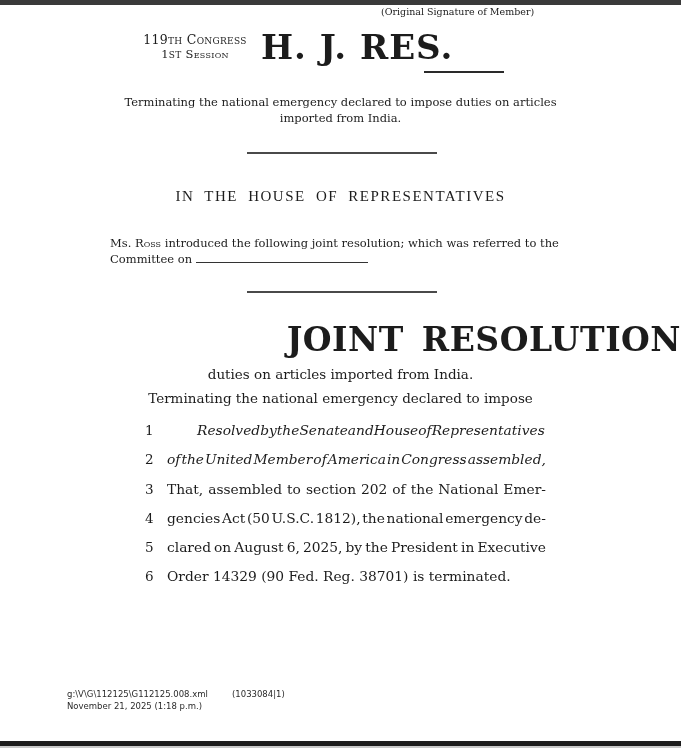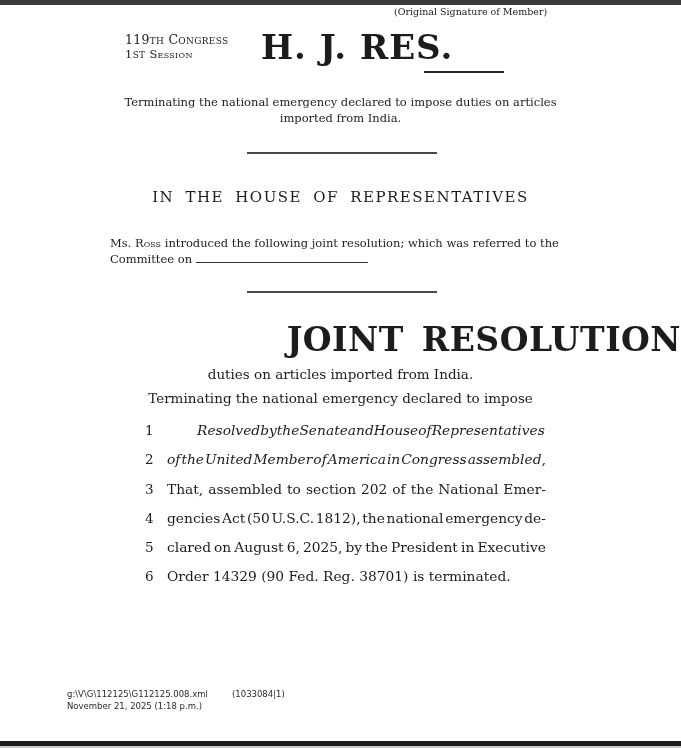--- a/index.html
+++ b/index.html
@@ -20,25 +20,25 @@
   .bottom-bar {
     position: absolute; left: 0; top: 741px; width: 681px; height: 5px;
     background: #1c1c1c;
   }
   .bottom-strip {
     position: absolute; left: 0; top: 746px; width: 681px; height: 2px;
     background: #c8c8c8;
   }
   .signature-note {
     position: absolute; left: 381px; top: 6px; width: 142px;
-    font-size: 9.5px; text-align: right; white-space: nowrap; color: #222; margin-left: 13px;
+    font-size: 9.5px; text-align: right; white-space: nowrap; color: #222;
   }
   .congress-block {
     position: absolute; left: 125px; top: 33px; width: 140px;
-    text-align: left; line-height: 13px;
+    text-align: center; line-height: 13px;
   }
   .congress-line1 { font-size: 12.5px; font-variant: small-caps; letter-spacing: 0.3px; }
   .congress-line2 { font-size: 11.5px; font-variant: small-caps; letter-spacing: 0.3px; }
   .ordinal { font-size: 9px; }
   .bill-number {
     position: absolute; left: 261px; top: 27px;
     font-size: 34px; font-weight: bold; letter-spacing: 1px; white-space: nowrap;
   }
   .bill-blank {
     position: absolute; left: 424px; top: 71px; width: 80px; height: 0;
@@ -50,21 +50,21 @@
   }
   .rule {
     position: absolute; left: 247px; width: 190px; height: 2px;
     background: #4a4a4a;
   }
   .rule-1 { top: 152px; }
   .rule-2 { top: 291px; }
   .chamber-heading {
     position: absolute; left: 0; top: 188px; width: 681px;
     text-align: center; font-size: 15px; letter-spacing: 1.5px;
-    word-spacing: 5px; white-space: nowrap;
+    word-spacing: 5px; white-space: nowrap; font-family: Liberation Serif, serif;
   }
   .intro-block {
     position: absolute; left: 110px; top: 235px; width: 461px;
     text-align: left; font-size: 11.5px; line-height: 16px;
   }
   .sponsor-name { font-variant: small-caps; }
   .committee-blank {
     display: inline-block; width: 172px; height: 11px;
     border-bottom: 1px solid #333; vertical-align: baseline;
   }

